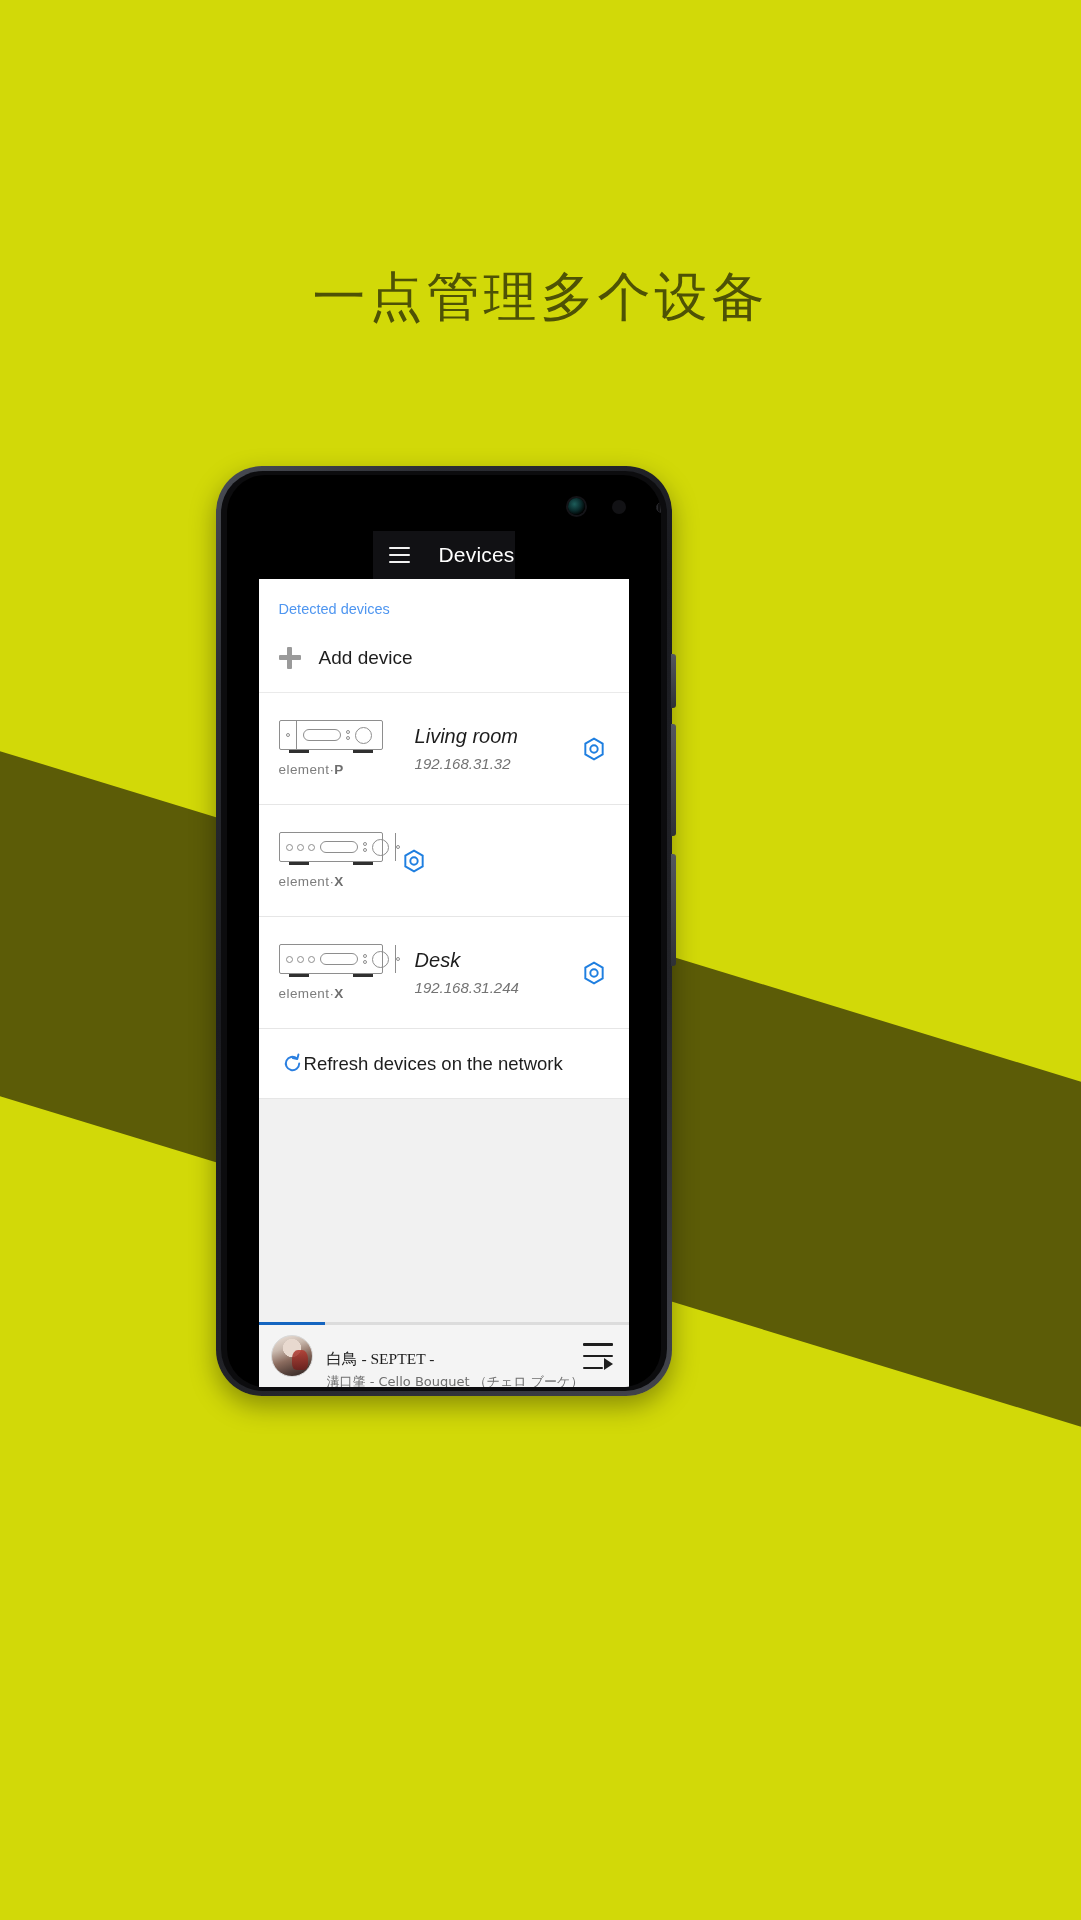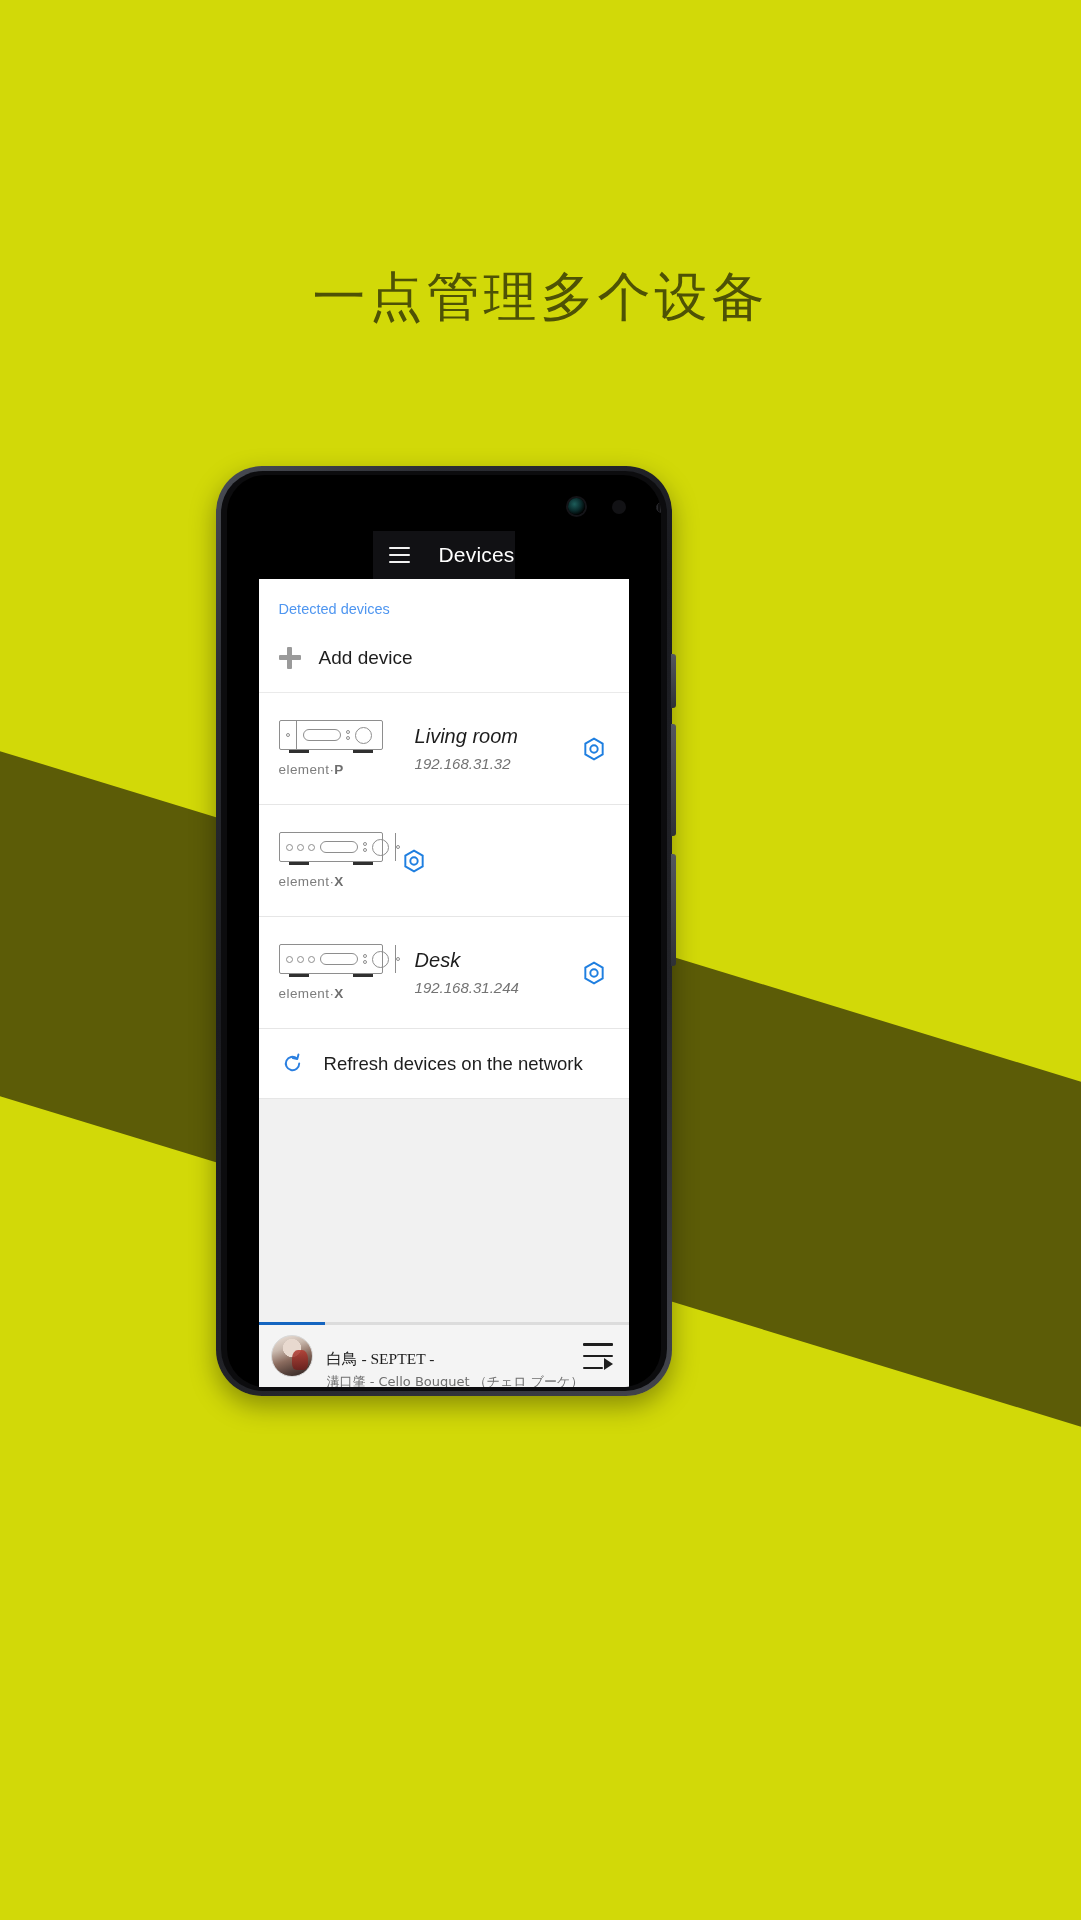--- a/index.html
+++ b/index.html
@@ -243,21 +243,21 @@
   .gear-btn { flex: 0 0 auto; width: 34px; height: 34px; display: flex; align-items: center; justify-content: center; }
 
   
   #refresh-row {
     display: flex; align-items: center;
     background: #fff;
     height: 70px;
     padding-left: 22px;
     border-bottom: 1px solid #e6e6e6;
   }
-  #refresh-label { margin-left: 20px; font-size: 18.5px; color: #1e1e1e; }
+  #refresh-label { font-size: 18.5px; color: #1e1e1e; }
 
   #filler { flex: 1 1 auto; background: #f1f1f1; }
 
   
   #nowplaying-wrap { flex: 0 0 auto; background: #f4f4f4; }
   #progress-track { height: 3px; background: #dcdcdc; position: relative; }
   #progress-fill { position: absolute; left: 0; top: 0; height: 100%; width: 18%; background: #1565c0; }
   #nowplaying {
     display: flex; align-items: center;
     height: 62px; padding: 0 16px 0 12px;

